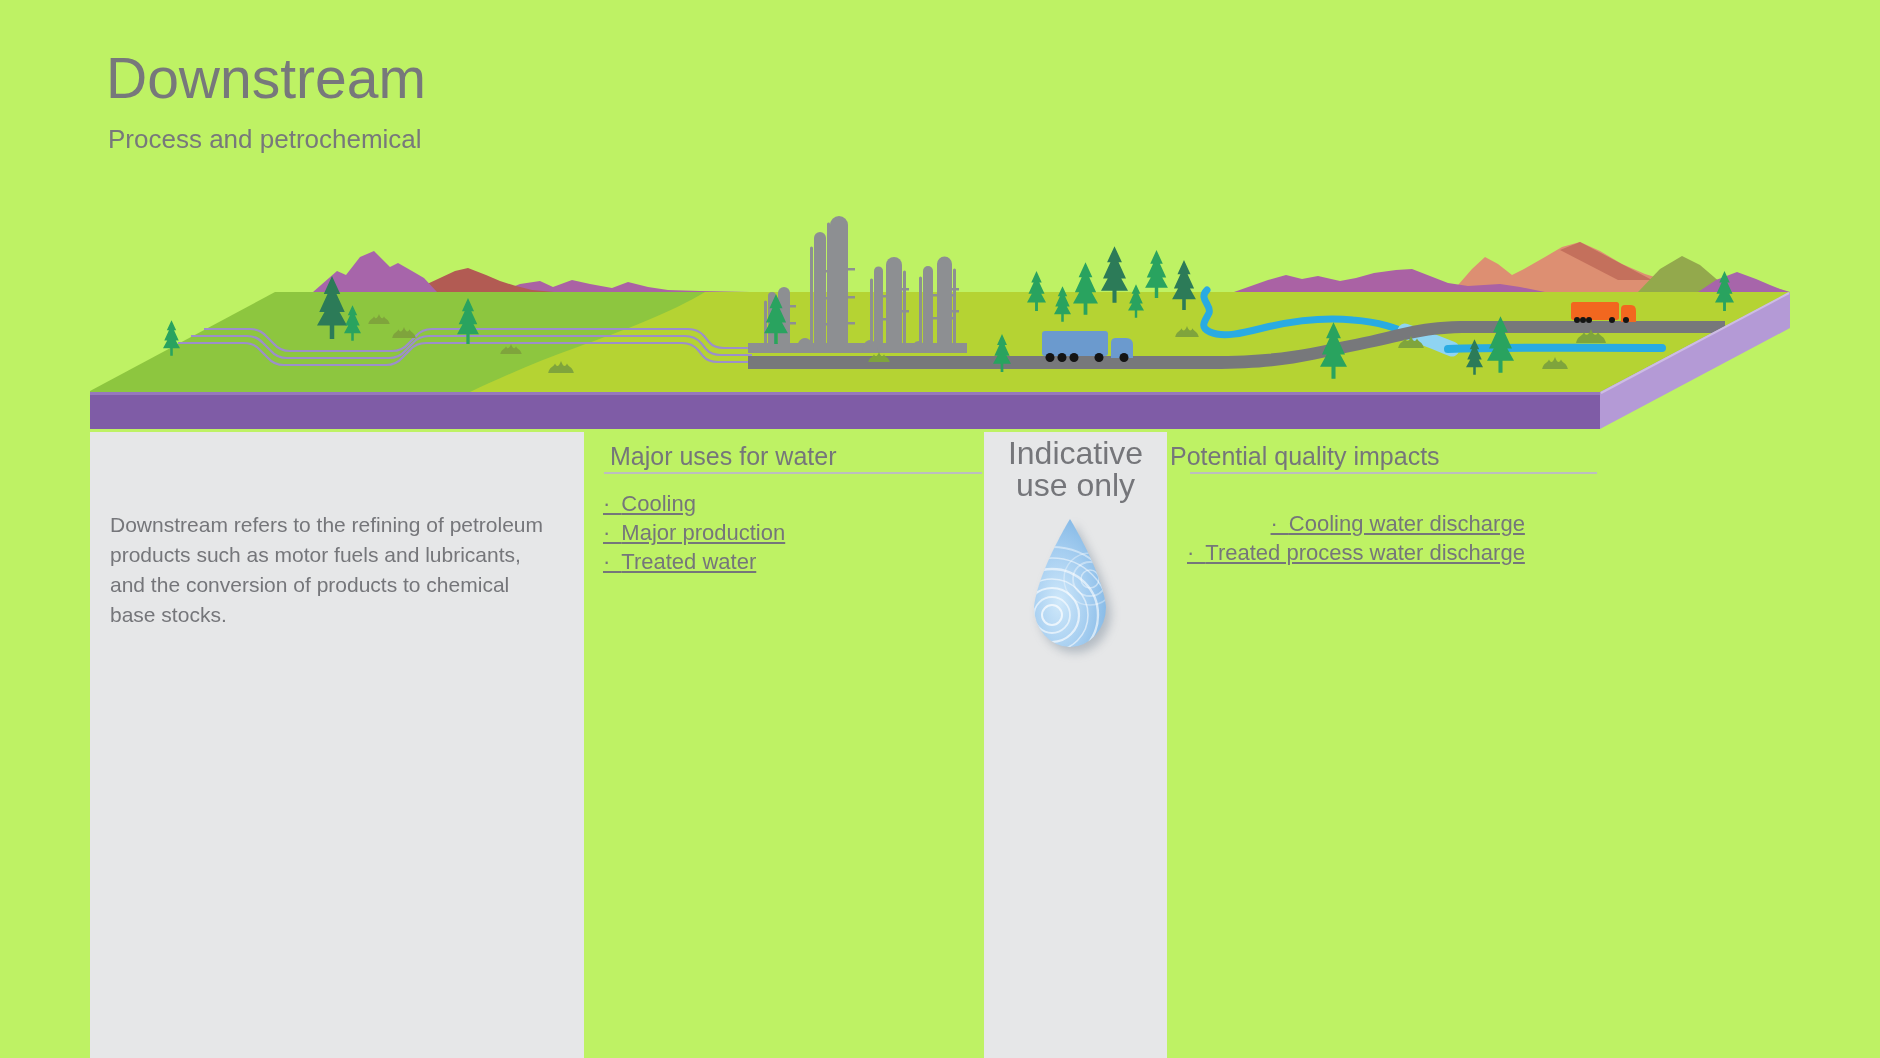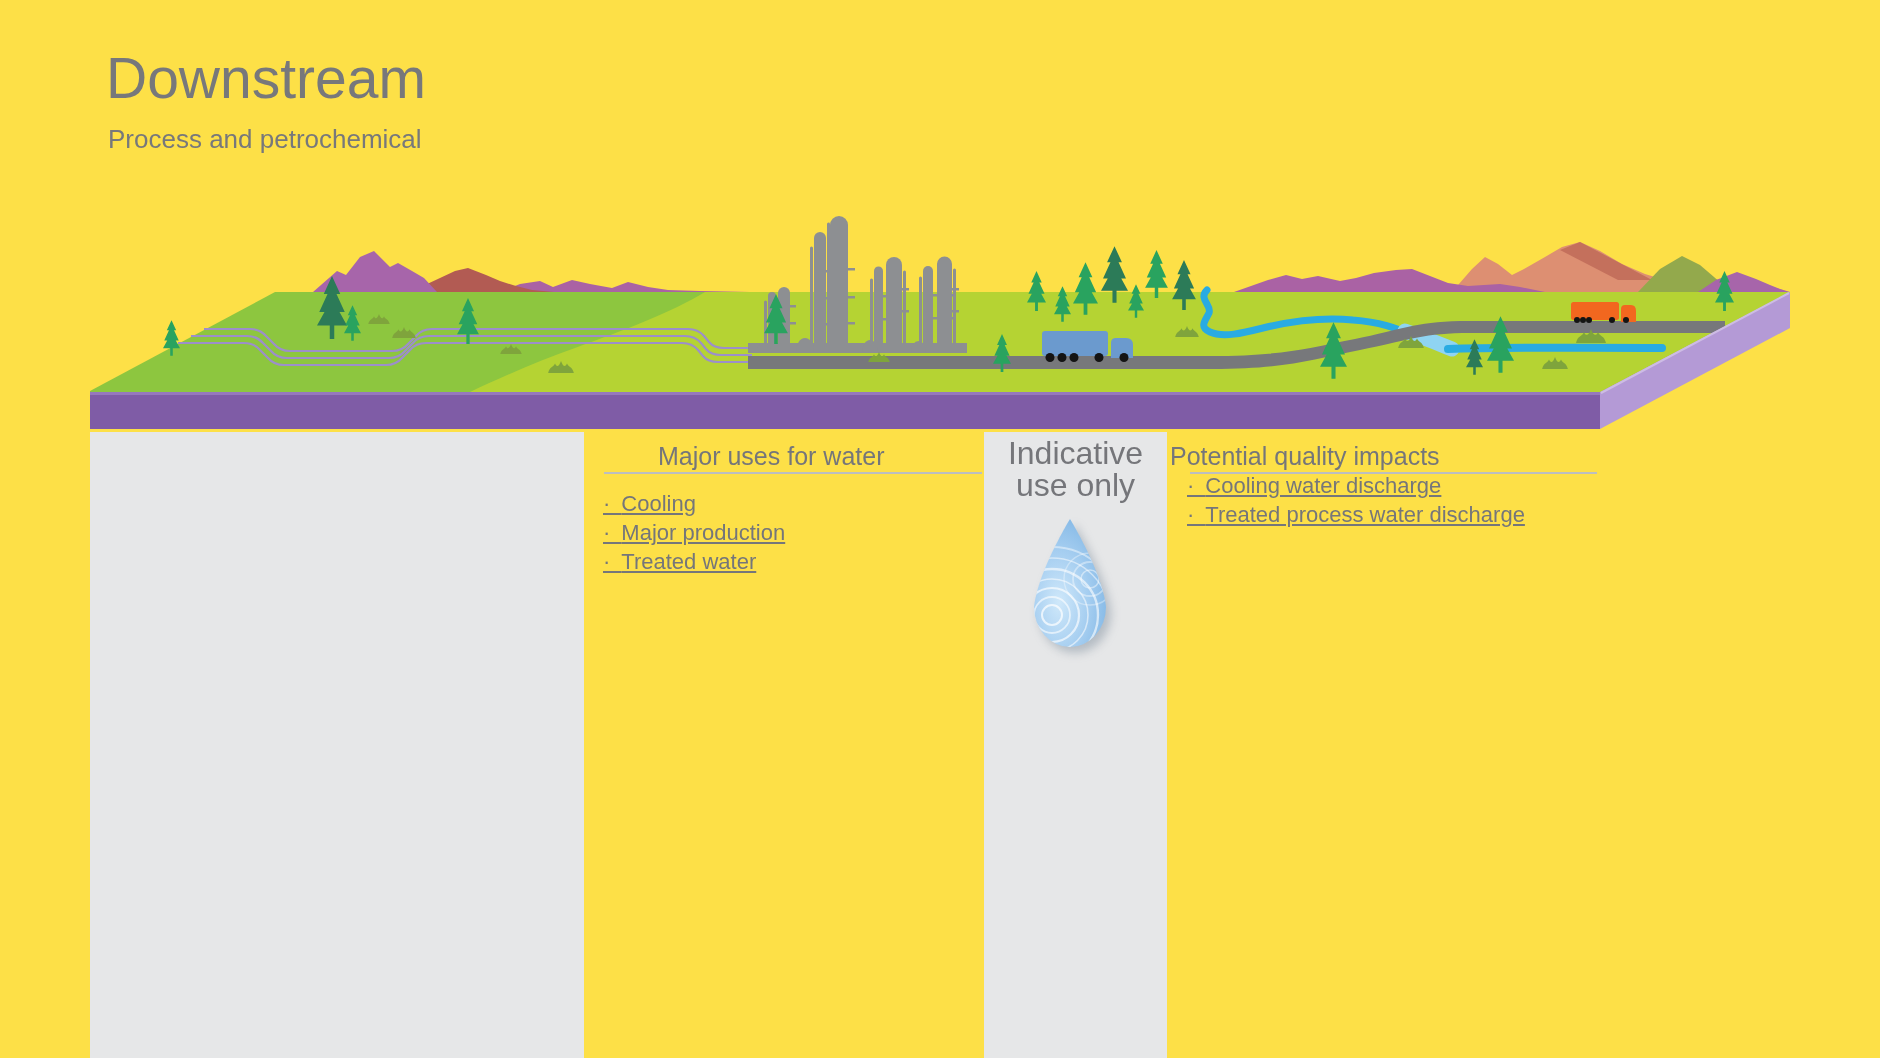--- a/index.html
+++ b/index.html
@@ -1,37 +1,37 @@
 <!DOCTYPE html>
 <html style="--panel_gray: #e6e7e8; --rule_gray: #bcbec0; --text_gray: #75767a; --grass_mid: #8dc63f; --grass_light: #b5d333; --face_front: #7f5ca6; --face_front_highlight: #9678bc; --face_side: #b49ad6; --mountain_purple: #a765aa; --mountain_purple2: #aa62a4; --mountain_red: #b25b53; --mountain_salmon: #dd8f72; --mountain_salmon_dark: #c4705c; --mountain_olive: #93a94c; --tree_bright: #29a35f; --tree_dark: #2c7b58; --tuft: #7fa43c; --pipeline: #9c8fca; --road: #77787b; --refinery: #8d8f92; --river: #29abe2; --river_light: #8fd4f2; --truck_blue: #6b9ace; --truck_orange: #f2671f; --wheel: #141414; --drop_blue: #88bce8; --drop_blue_light: #cfe8fa;"><head>
 <meta charset="utf-8">
 <style>
   html,body{margin:0;padding:0;background:#ffffff;}
-  .page{position:relative;width:1880px;height:1058px;overflow:hidden;background:#fde047;
+  .page{position:relative;width:1880px;height:1058px;overflow:hidden;background:#bef264;
         font-family:"Liberation Sans", sans-serif;color:#76777a;}
   .abs{position:absolute;}
   .page-title{left:106px;top:50px;font-size:57px;font-weight:300;letter-spacing:0px;line-height:1;color:#77787b;}
   .page-subtitle{left:108px;top:124px;font-size:26px;font-weight:300;color:#77787b;}
   .landscape{left:0;top:0;width:1880px;height:1058px;pointer-events:none;}
 
   
   .panel-gray{background:var(--panel_gray);}
   .panel-left{left:90px;top:432px;width:494px;height:626px;}
   .center-strip{left:984px;top:432px;width:183px;height:626px;}
   .desc-text{left:110px;top:489px;width:436px;font-size:21px;line-height:30px;color:#75767a;}
   .col-heading{font-size:25px;font-weight:300;color:#75767a;line-height:1.15;}
-  .h-uses{left:610px;top:442px;margin-left:48px;}
+  .h-uses{left:610px;top:442px;}
   .h-quality{left:1158px;top:442px;margin-left:12px;}
   .rule{height:2px;background:var(--rule_gray);}
   .rule-uses{left:604px;top:472px;width:378px;}
   .rule-quality{left:1190px;top:472px;width:407px;}
   ul.bullets{margin:1px;padding:0;list-style:none;font-size:22px;line-height:29px;color:#75767a;text-decoration:underline;}
   ul.bullets li::before{content:"\00B7\2002";}
   .list-uses{left:602px;top:488px;}
-  .list-quality{left:1186px;top:470px;}
+  .list-quality{left:1186px;top:508px;text-align:right;}
   .indicative-note{left:984px;top:437px;width:183px;text-align:center;
                    font-size:32px;line-height:32px;color:#75767a;}
   .drop-wrap{left:1026px;top:515px;width:88px;height:142px;}
   .drop-wrap svg{filter:drop-shadow(5px 6px 5px rgba(90,110,130,.35));}
 
   
   .grass-mid{fill:var(--grass_mid);} .grass-light{fill:var(--grass_light);}
   .face-front{fill:var(--face_front);} .face-side{fill:var(--face_side);}
   .face-hi{fill:var(--face_front_highlight);}
   .m-purple{fill:var(--mountain_purple);} .m-purple2{fill:var(--mountain_purple2);}
@@ -204,20 +204,21 @@
 
     <g>
       <rect class="face-front" x="90" y="392" width="1510" height="37"></rect>
       <rect class="face-hi" x="90" y="392" width="1510" height="3"></rect>
       <polygon class="face-side" points="1600,392 1790,292 1790,328 1600,429"></polygon>
       <line x1="1601" y1="393" x2="1789" y2="293" stroke="#cdbce4" stroke-width="2"></line>
     </g>
   </svg>
 
   <div class="abs panel-gray panel-left"></div>
+  <p class="abs desc-text">Downstream refers to the refining of petroleum products such as motor fuels and lubricants, and the conversion of products to chemical base stocks.</p>
 
   <div class="abs col-heading h-uses">Major uses for water</div>
   <div class="abs rule rule-uses"></div>
   <ul class="abs bullets list-uses">
     <li>Cooling</li>
     <li>Major production</li>
     <li>Treated water</li>
   </ul>
 
   <div class="abs panel-gray center-strip"></div>

